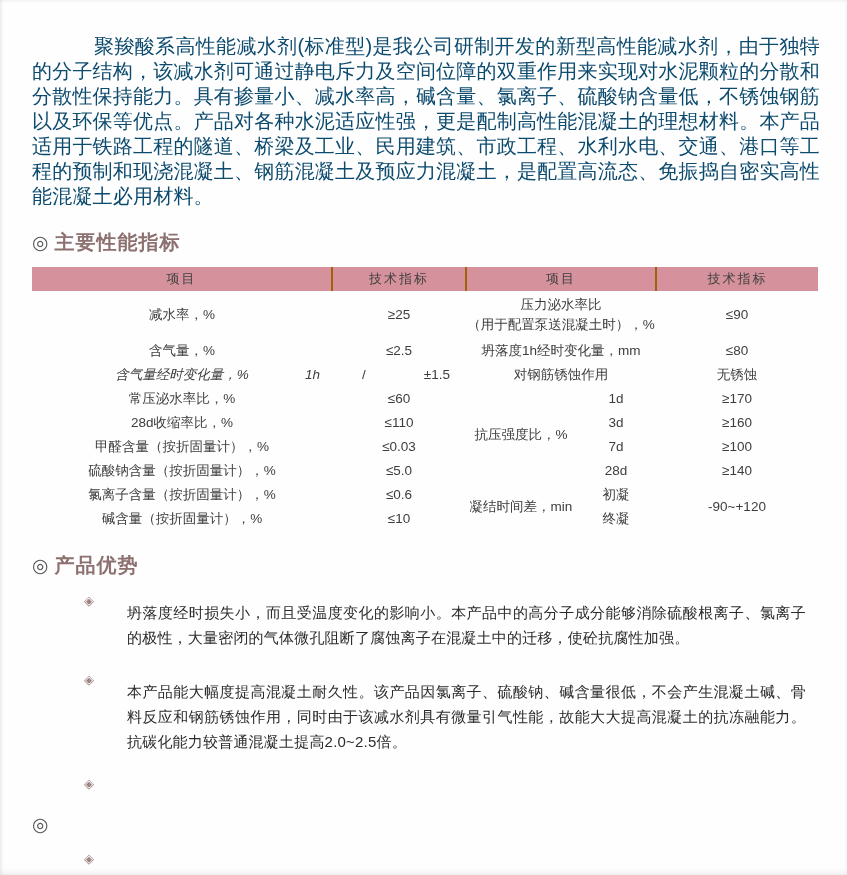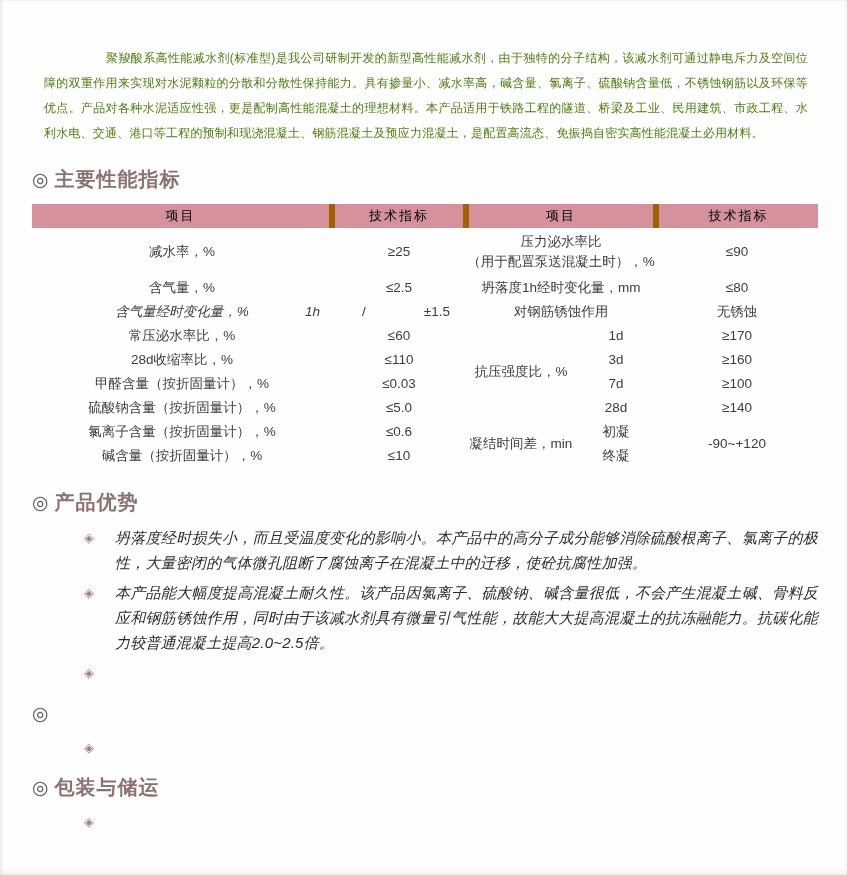--- a/index.html
+++ b/index.html
@@ -7,22 +7,22 @@
     width:847px;height:875px;overflow:hidden;
     background:#fefefe;
     font-family:"Liberation Sans","DejaVu Sans",sans-serif;
     color:#2f2f2f;
     box-shadow:inset 0 -3px 5px rgba(0,0,0,.06), inset 2px 0 3px rgba(0,0,0,.04), inset 0 2px 3px rgba(0,0,0,.03);
   }
   .page{padding:34px 27px 0 32px;box-sizing:border-box;width:847px;height:875px;overflow:hidden;}
 
   
   .intro{
-    margin:12px;font-size:12px;line-height:25px;text-align:justify;
-    text-indent:62px;color:#4d7c0f;letter-spacing:.2px;
+    margin:0;font-size:20px;line-height:25px;text-align:justify;
+    text-indent:62px;color:#0c4a6e;letter-spacing:.2px;
   }
 
   
   .section-heading{
     display:flex;align-items:center;margin:20px 0 12px 0;
     font-size:20px;font-weight:700;color:#8c7170;letter-spacing:1px;height:26px;
   }
   .section-heading .marker{
     color:#565656;font-size:19px;font-weight:400;margin-right:5px;line-height:1;
   }
@@ -35,24 +35,24 @@
     width:786px;border-collapse:collapse;table-layout:fixed;
     font-size:13.5px;color:#3d3d3d;
   }
   .spec-table col.c1{width:300px;}
   .spec-table col.c2{width:134px;}
   .spec-table col.c3{width:110px;}
   .spec-table col.c4{width:80px;}
   .spec-table col.c5{width:162px;}
   .spec-table thead tr{height:24px;}
   .spec-table th{
-    background:#d5929c;color:#000000;font-weight:400;
+    background:#d5929c;color:#404040;font-weight:400;
     font-size:13px;letter-spacing:2px;padding:0;text-align:center;
   }
-  .spec-table th + th{border-left:6px solid #a16207;}
+  .spec-table th + th{border-left:2px solid #a16207;}
   .spec-table tbody tr{height:24px;}
   .spec-table tbody tr.tall{height:48px;}
   .spec-table td{
     padding:0;text-align:center;vertical-align:middle;line-height:1.45;
   }
   .spec-table td.rel{position:relative;font-style:italic;}
   .spec-table td.rel .abs-right{
     position:absolute;right:12px;top:50%;transform:translateY(-50%);
   }
   .split{display:flex;justify-content:space-between;padding:0 16px 0 30px;}
@@ -62,21 +62,21 @@
   ul.bullet-list{list-style:none;margin:0;padding:0;}
   li.bullet{
     display:flex;align-items:flex-start;
     padding-left:52px;padding-right:2px;margin-bottom:5px;
     font-size:15px;line-height:25px;color:#2b2b2b;
   }
   li.bullet:last-child{margin-bottom:0;}
   li.bullet .diamond{
     flex:none;width:31px;color:#9d8380;font-size:13px;line-height:25px;
   }
-  li.bullet p{margin:0;text-align:justify;letter-spacing:.2px;font-style:italic;}
+  li.bullet p{margin:12px;text-align:justify;letter-spacing:.2px;}
   .usage-gap{margin-left:70px;}
 </style>
 </head>
 <body>
 
 <div class="page">
 
   <p class="intro">聚羧酸系高性能减水剂(标准型)是我公司研制开发的新型高性能减水剂，由于独特的分子结构，该减水剂可通过静电斥力及空间位障的双重作用来实现对水泥颗粒的分散和分散性保持能力。具有掺量小、减水率高，碱含量、氯离子、硫酸钠含量低，不锈蚀钢筋以及环保等优点。产品对各种水泥适应性强，更是配制高性能混凝土的理想材料。本产品适用于铁路工程的隧道、桥梁及工业、民用建筑、市政工程、水利水电、交通、港口等工程的预制和现浇混凝土、钢筋混凝土及预应力混凝土，是配置高流态、免振捣自密实高性能混凝土必用材料。</p>
 
   <h2 class="section-heading h-performance">

